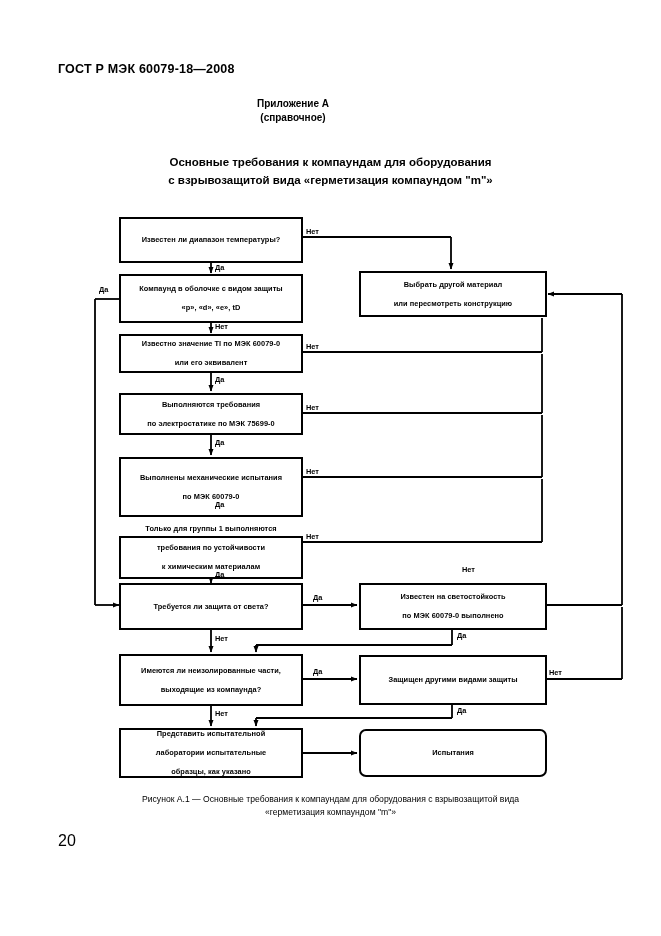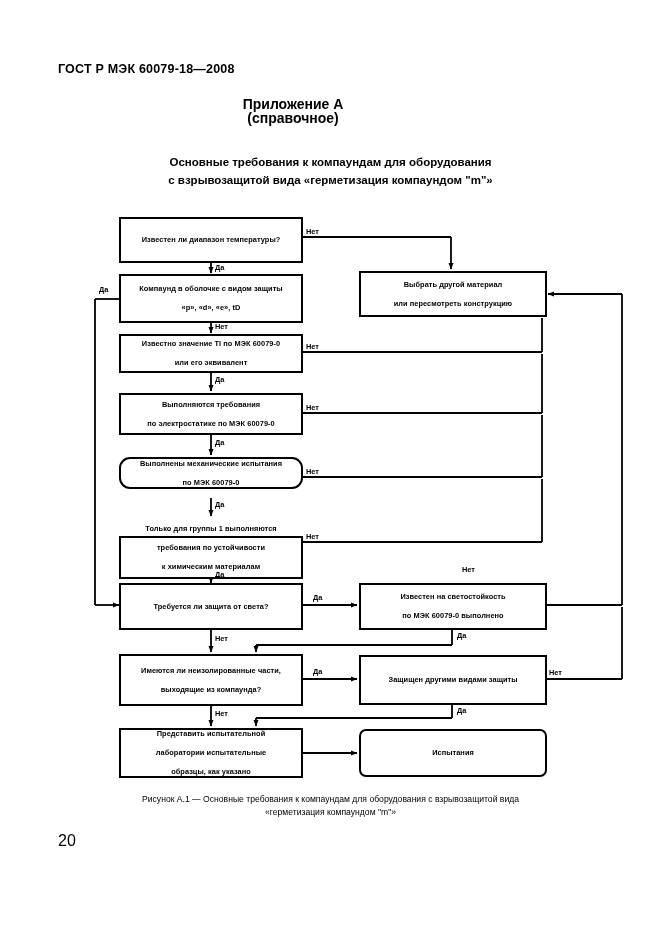--- a/index.html
+++ b/index.html
@@ -35,21 +35,21 @@
     letter-spacing: 0.2px;
     white-space: nowrap;
   }
 
   .annex-block {
     position: absolute;
     left: 0;
     top: 97px;
     width: 586px;
     text-align: center;
-    font-size: 14px;
+    font-size: 10px;
     font-weight: bold;
     line-height: 14px;
   }
   .annex-block .sub { font-weight: bold; }
 
   .fig-title {
     position: absolute;
     left: 0;
     top: 153px;
     width: 661px;
@@ -215,25 +215,25 @@
     <div class="node" style="left:119px; top:334px; width:184px; height:39px;">
       <span>
         <span>Известно значение TI по МЭК 60079-0</span><br>
         <span>или его эквивалент</span>
       </span>
     </div>
 
     <div class="node" style="left:119px; top:393px; width:184px; height:42px;">
       <span>
         <span>Выполняются требования</span><br>
-        <span>по электростатике по МЭК 60079-0</span>
-      </span>
-    </div>
-
-    <div class="node" style="left:119px; top:457px; width:184px; height:32px;border-radius:11px;">
+        <span>по электростатике по МЭК 75699-0</span>
+      </span>
+    </div>
+
+    <div class="node" style="left:119px; top:457px; width:184px; height:60px;">
       <span>
         <span>Выполнены механические испытания</span><br>
         <span>по МЭК 60079-0</span>
       </span>
     </div>
 
     <div class="node" style="left:119px; top:536px; width:184px; height:43px;">
       <span>
         <span>Только для группы 1 выполняются</span><br>
         <span>требования по устойчивости</span><br>

